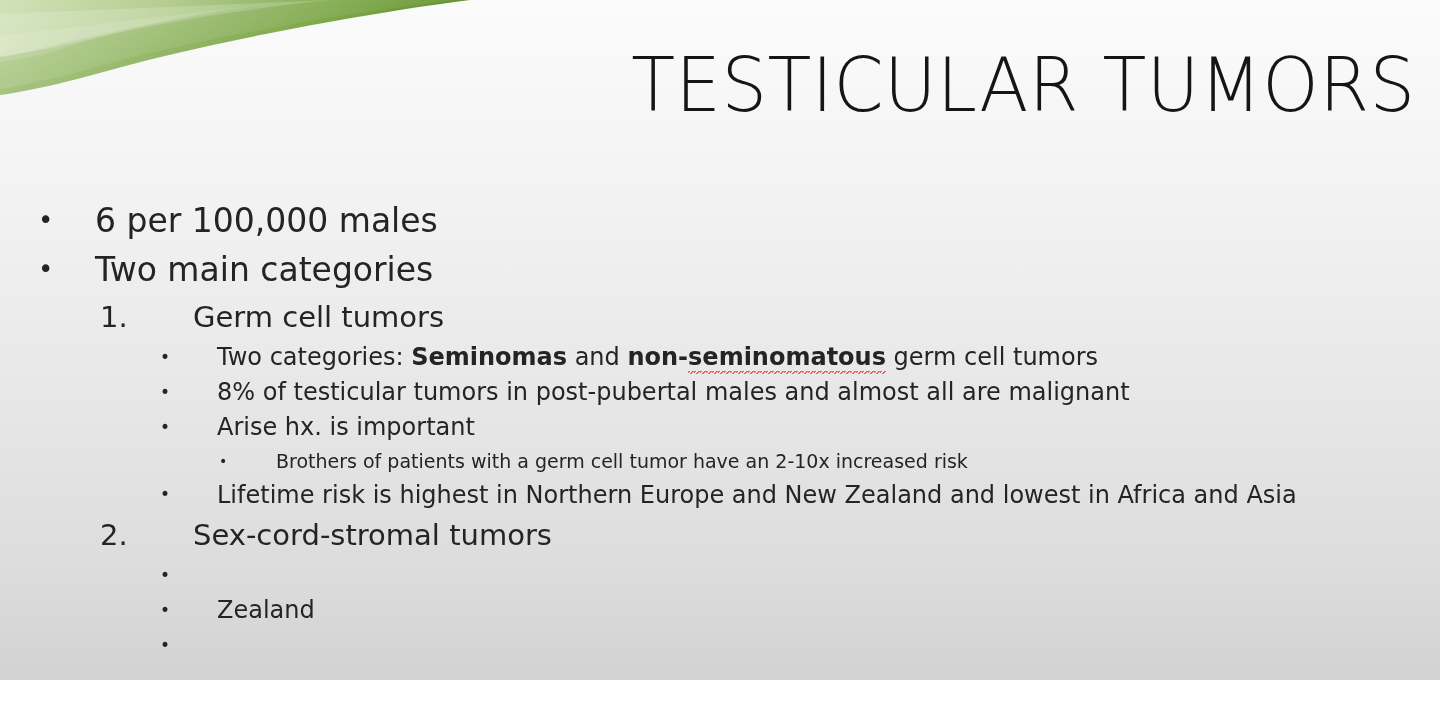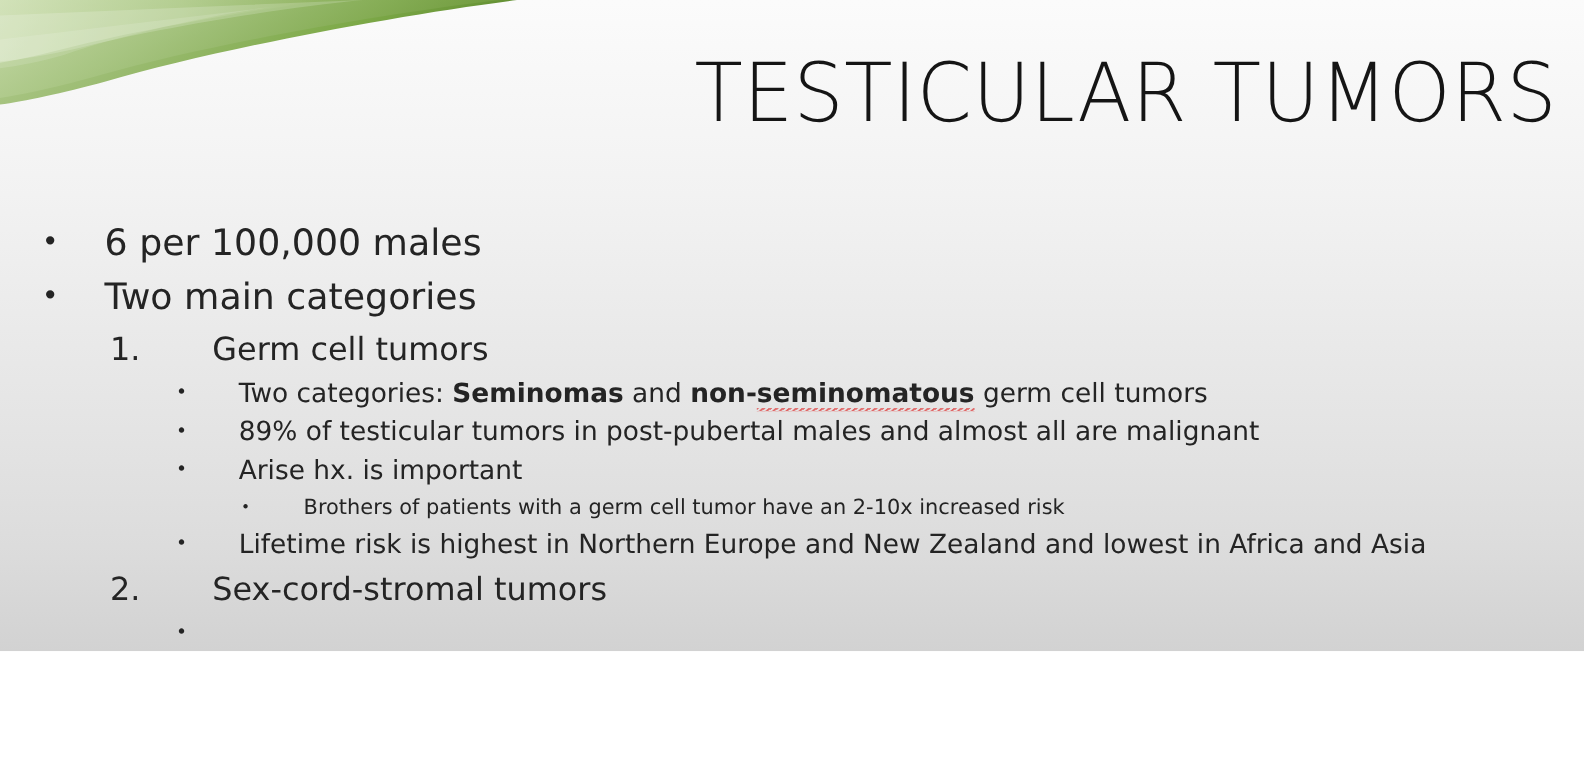--- a/index.html
+++ b/index.html
@@ -7,21 +7,21 @@
     padding: 0;
     background: #ffffff;
   }
   body {
     font-family: "Liberation Sans", sans-serif;
   }
 
   #slide {
     position: relative;
     width: 1440px;
-    height: 592px;
+    height: 680px;
     overflow: hidden;
     background: linear-gradient(to bottom,
                 #fbfbfb 0%,
                 #f7f7f7 14%,
                 #f2f2f2 30%,
                 #ebebeb 48%,
                 #e4e4e4 66%,
                 #dcdcdc 84%,
                 #d2d2d2 100%);
     text-decoration: underline;
@@ -211,21 +211,21 @@
         <span class="txt">Germ cell tumors</span>
       </li>
 
       <div class="row lvl3">
         <span class="marker">•</span>
         <span class="txt"><span>Two categories: </span><b>Seminomas</b><span> and </span><b>non-</b><span class="misspell">seminomatous</span><span> germ cell tumors</span></span>
       </div>
 
       <div class="row lvl3">
         <span class="marker">•</span>
-        <span class="txt">89% of testicular tumors in post-pubertal males and almost all are malignant</span>
+        <span class="txt">8% of testicular tumors in post-pubertal males and almost all are malignant</span>
       </div>
 
       <div class="row lvl3">
         <span class="marker">•</span>
         <span class="txt">Arise hx. is important</span>
       </div>
 
       <div class="row lvl4">
         <span class="marker">•</span>
         <span class="txt">Brothers of patients with a germ cell tumor have an 2-10x increased risk</span>

